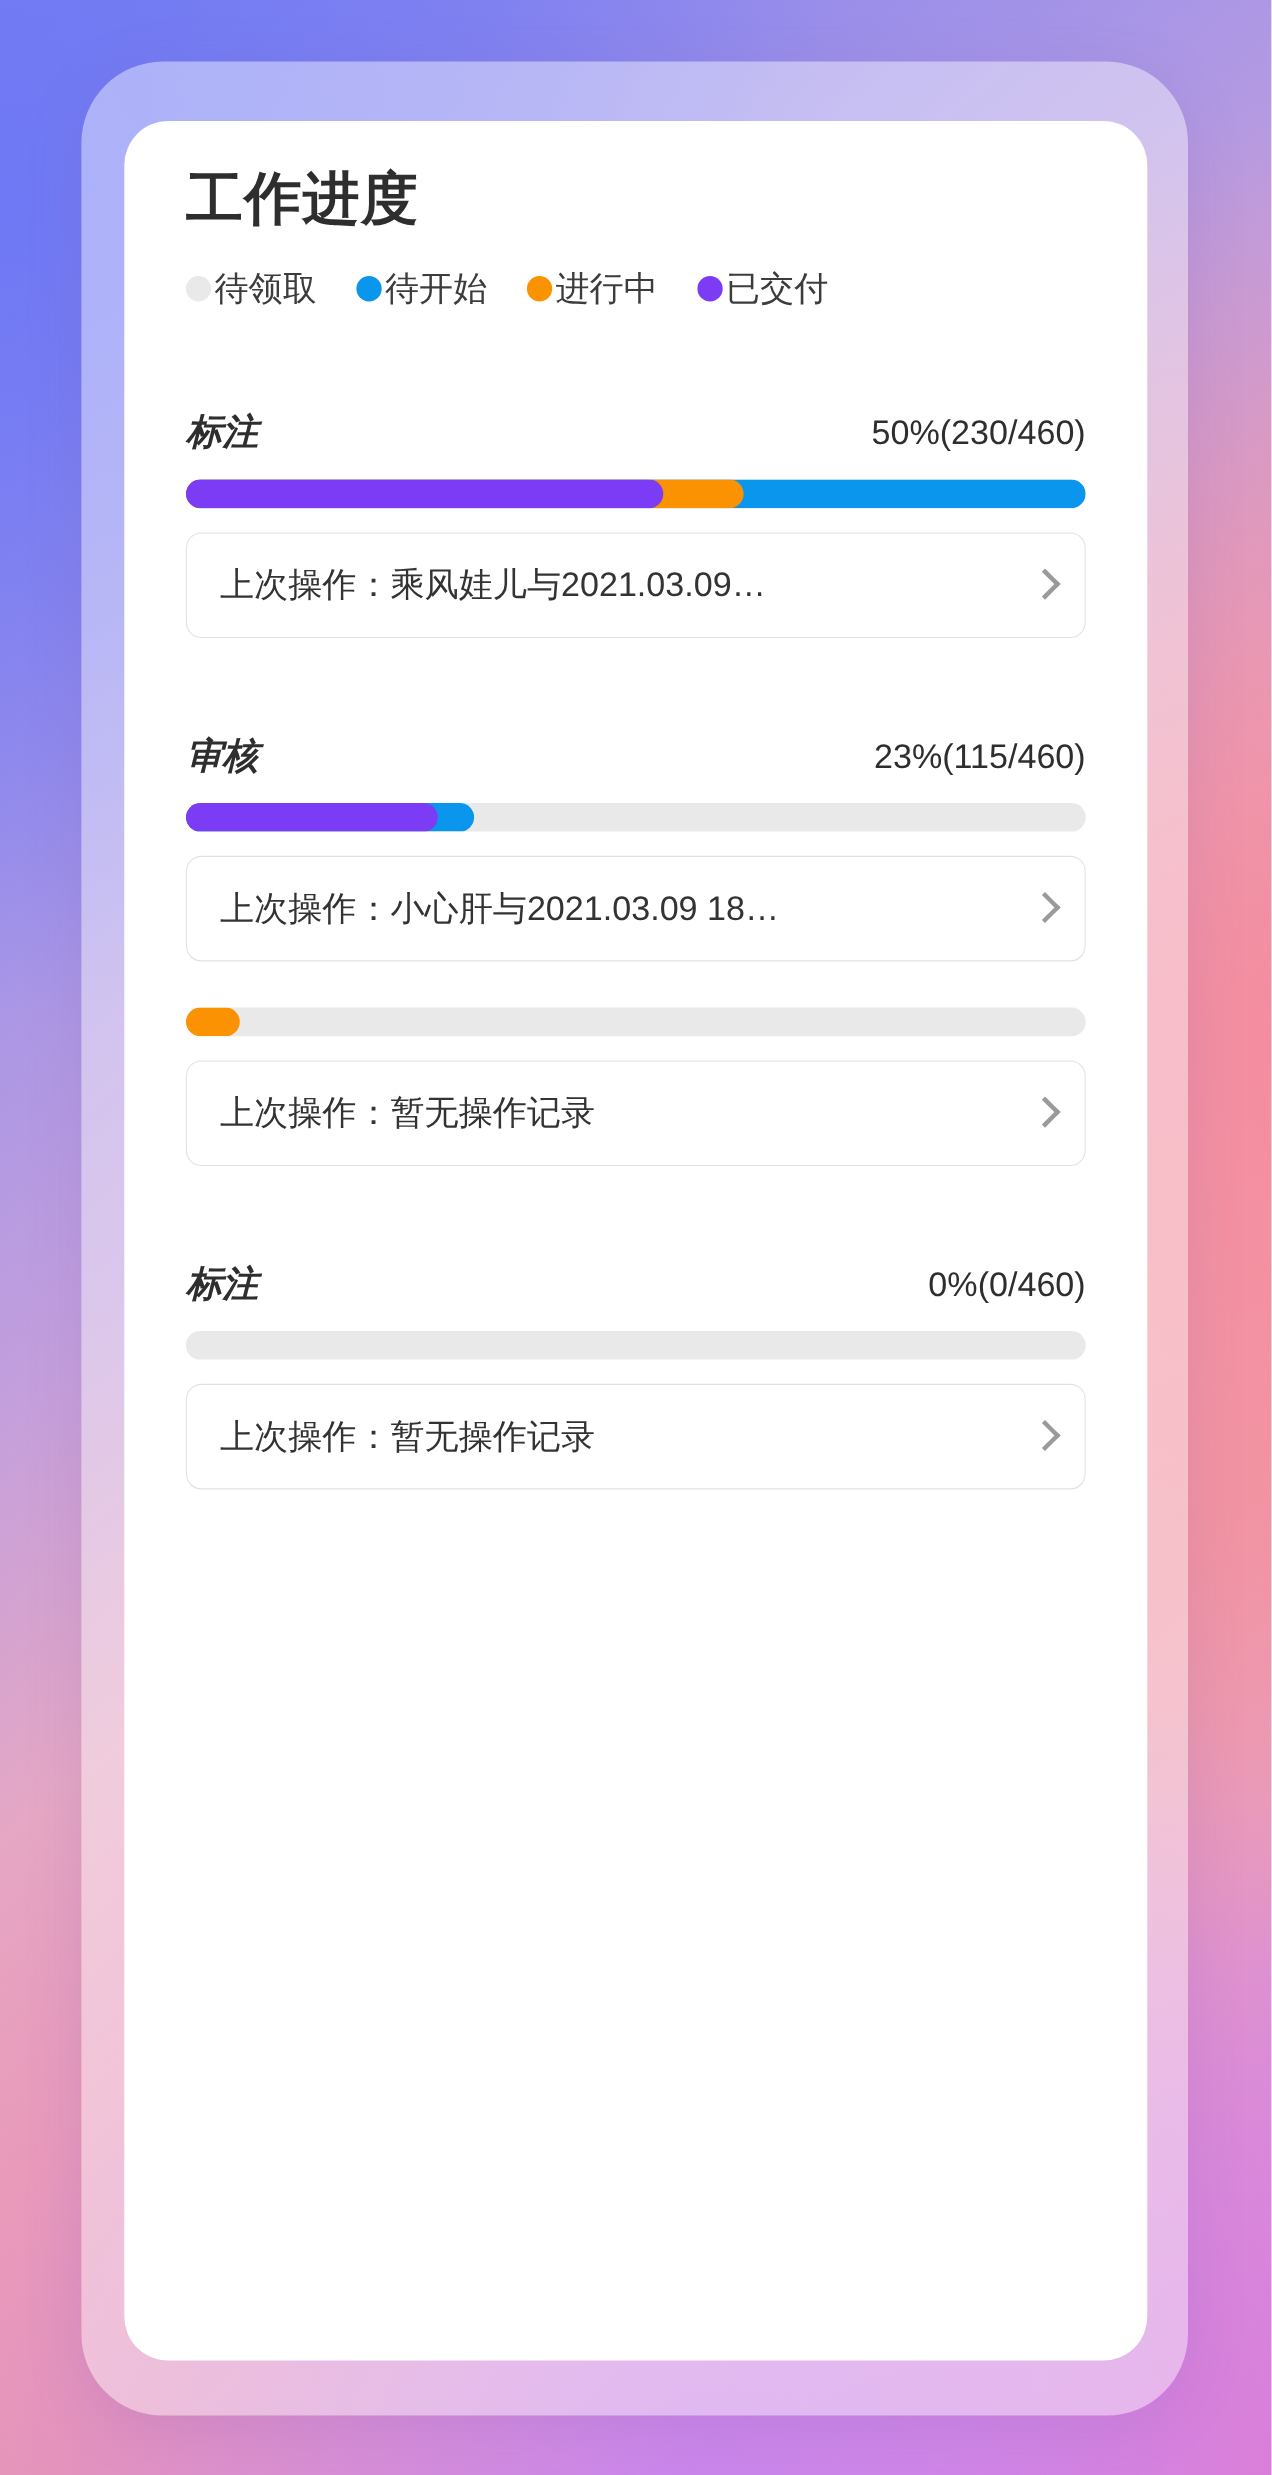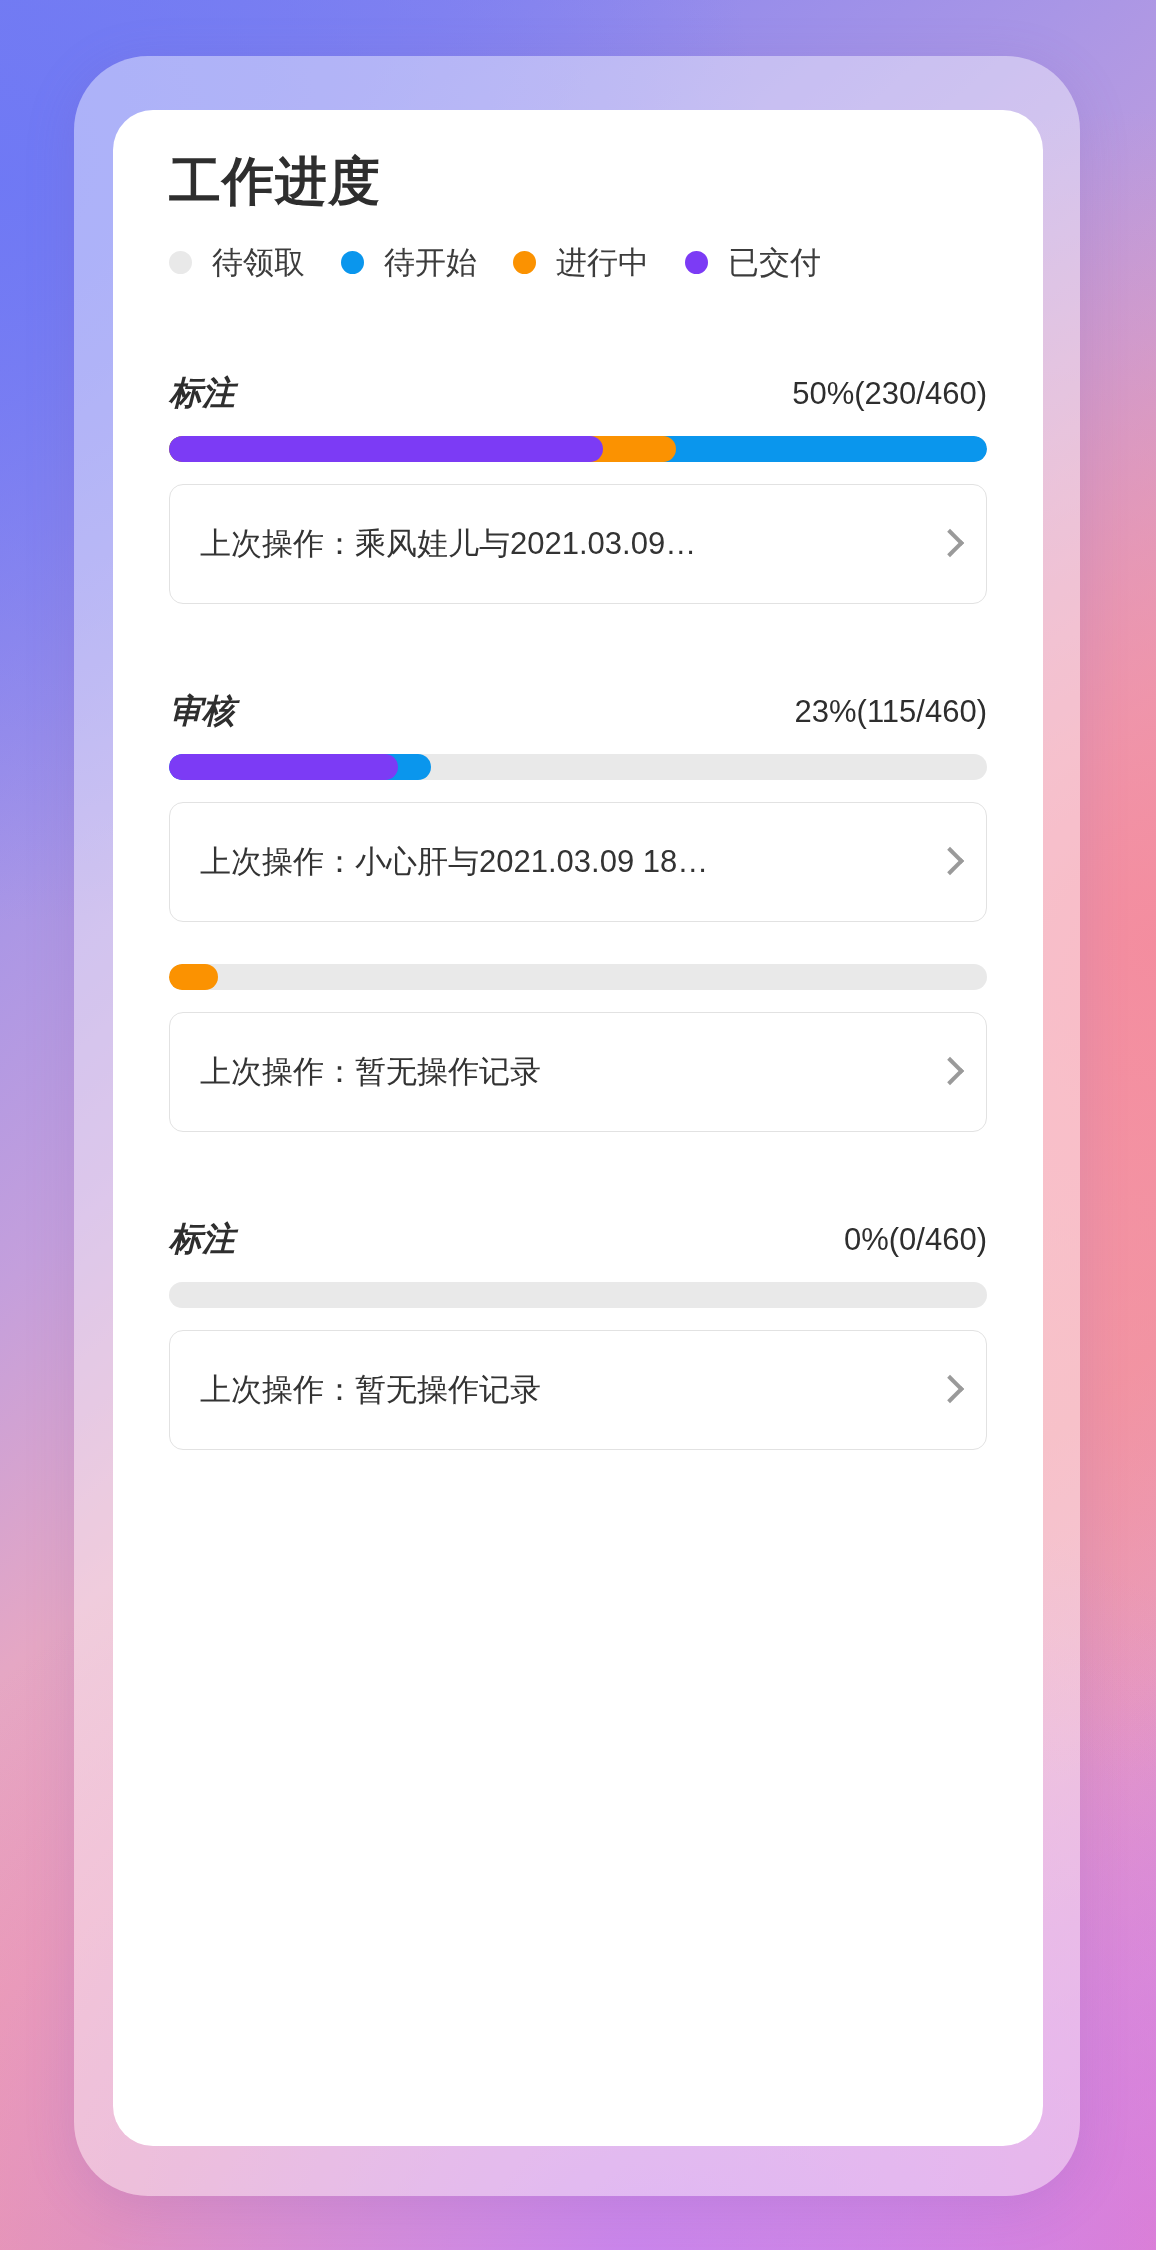--- a/index.html
+++ b/index.html
@@ -84,21 +84,21 @@
   
   #legend {
     display: flex;
     align-items: center;
     gap: 36px;
     margin-bottom: 44px;
   }
   .legend-item {
     display: flex;
     align-items: center;
-    gap: 20px;
+    gap: 3px;
     text-align: right;
   }
   .legend-dot {
     width: 23px;
     height: 23px;
     border-radius: 50%;
     flex: 0 0 auto;
   }
   .legend-label {
     font-size: 31px;
@@ -140,21 +140,21 @@
     position: absolute;
     left: 0;
     top: 0;
     height: 26px;
     border-radius: 13px;
   }
 
   
   .last-op {
     margin-top: 22px;
-    height: 120px;
+    height: 96px;
     border: 1px solid #e2e2e2;
     border-radius: 14px;
     display: flex;
     align-items: center;
     justify-content: space-between;
     padding: 0 26px 0 30px;
     background: #fff;
   }
   .last-op-text {
     font-size: 31px;

